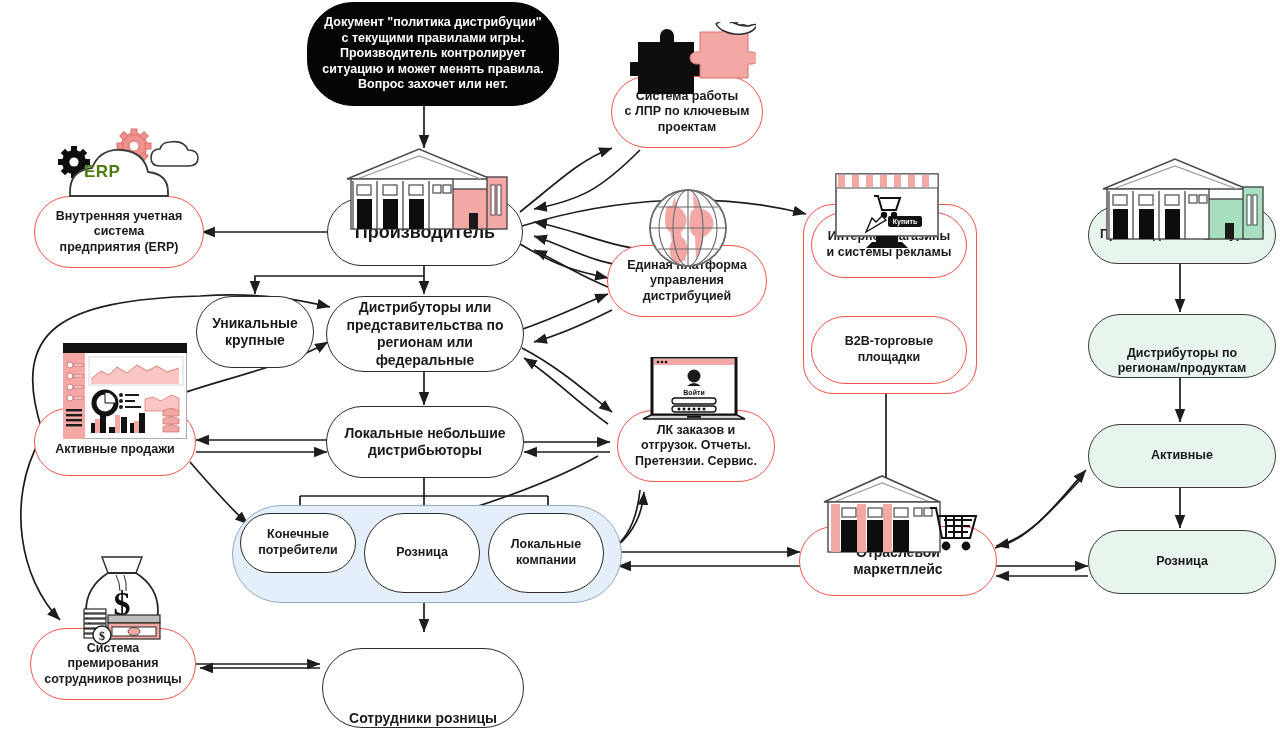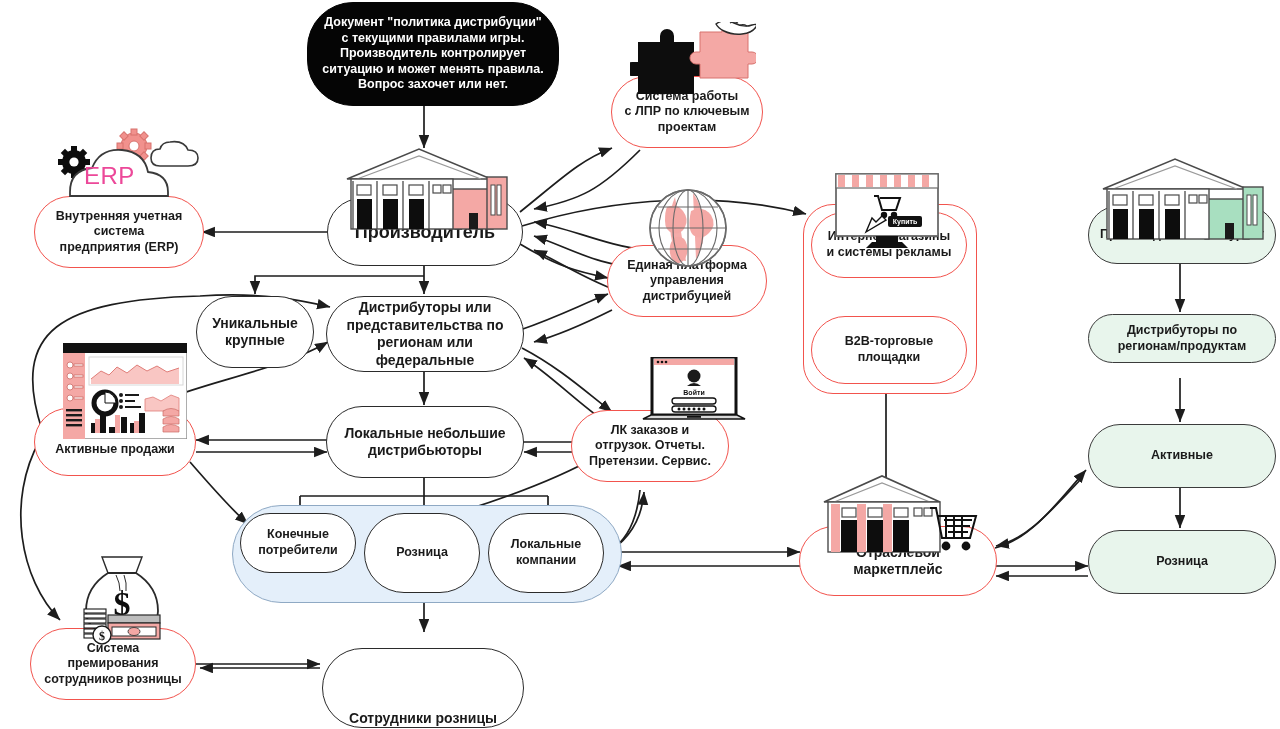--- a/index.html
+++ b/index.html
@@ -89,23 +89,23 @@
     z-index: 2;
   }
   .icon {
     position: absolute;
     z-index: 4;
     pointer-events: none;
   }
   .icon svg { display: block; }
   .erp-text {
     position: absolute;
-    font-size: 24px;
-    font-weight: 400;
-    color: #ec4899;
+    font-size: 17px;
+    font-weight: 700;
+    color: #4d7c0f;
     letter-spacing: .5px;
     z-index: 5;
   }
 </style>
 </head>
 <body>
 
 <div id="canvas">
 
   <svg id="edges" viewBox="0 0 1280 729">
@@ -554,21 +554,21 @@
 с ЛПР по ключевым
 проектам</span>
   </div>
 
   <div class="node n-red" style="left:607px; top:245px; width:160px; height:72px;">
     <span class="lbl">Единая платформа
 управления
 дистрибуцией</span>
   </div>
 
-  <div class="node n-red" style="left:571px; top:410px; width:158px; height:72px;justify-content:center;">
+  <div class="node n-red" style="left:617px; top:410px; width:158px; height:72px;justify-content:center;">
     <span class="lbl">ЛК заказов и
 отгрузок. Отчеты.
 Претензии. Сервис.</span>
   </div>
 
   <div class="node n-red" style="left:811px; top:212px; width:156px; height:66px;">
     <span class="lbl">Интернет-магазины
 и системы рекламы</span>
   </div>
 
@@ -579,21 +579,21 @@
 
   <div class="node n-red" style="left:799px; top:526px; width:198px; height:70px; font-size:14px;">
     <span class="lbl">Отраслевой
 маркетплейс</span>
   </div>
 
   <div class="node n-green" style="left:1088px; top:206px; width:188px; height:58px;">
     <span class="lbl">Производитель-конкурент</span>
   </div>
 
-  <div class="node n-green" style="left:1088px; top:314px; width:188px; height:49px;">
+  <div class="node n-green" style="left:1088px; top:314px; width:188px; height:64px;align-items:flex-end;">
     <span class="lbl">Дистрибуторы по
 регионам/продуктам</span>
   </div>
 
   <div class="node n-green" style="left:1088px; top:424px; width:188px; height:64px;">
     <span class="lbl">Активные</span>
   </div>
 
   <div class="node n-green" style="left:1088px; top:530px; width:188px; height:64px;">
     <span class="lbl">Розница</span>

